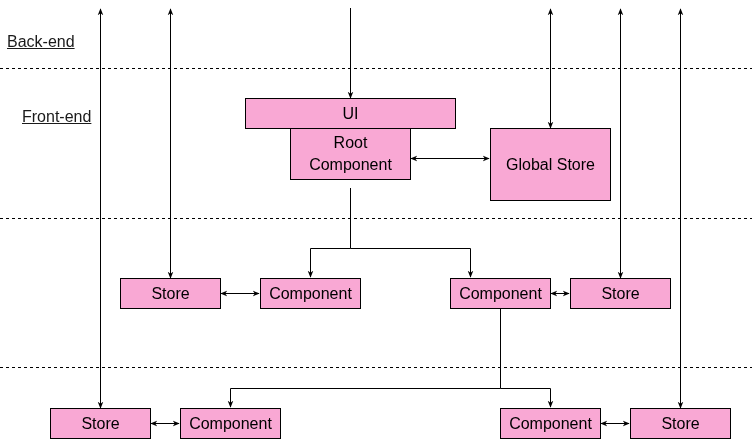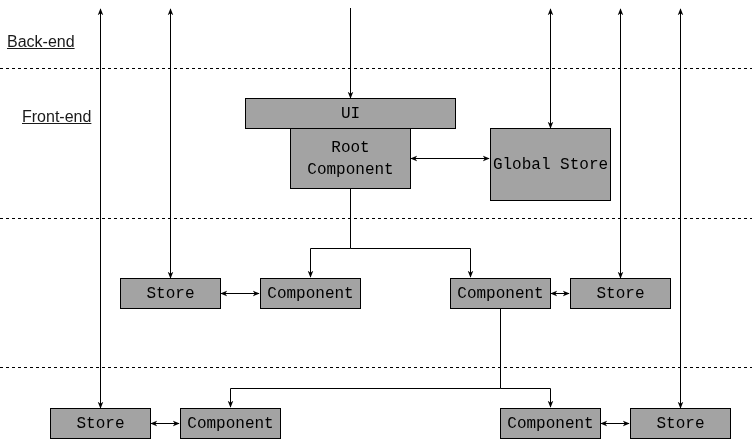--- a/index.html
+++ b/index.html
@@ -1,21 +1,21 @@
 <!DOCTYPE html>
 <html><head>
 <meta charset="utf-8">
 <style>
   html, body { margin: 0; padding: 0; background: #ffffff; }
   body { width: 752px; height: 439px; position: relative; overflow: hidden;
          font-family: "Liberation Sans", sans-serif; }
   svg { position: absolute; left: 0; top: 0; }
   .box { position: absolute; box-sizing: border-box; border: 1px solid #000;
-         background: #a3a3a3; display: flex; align-items: center; justify-content: center;
-         text-align: center; font-size: 16px; color: #000; line-height: 22px; font-family: Liberation Mono, monospace; }
+         background: #f9a8d4; display: flex; align-items: center; justify-content: center;
+         text-align: center; font-size: 16px; color: #000; line-height: 22px; }
   .lane-label { position: absolute; font-size: 16px; color: #1a1a1a; text-decoration: underline; }
 </style>
 </head>
 <body>
 
 <svg width="752" height="439" viewBox="0 0 752 439">
   <defs>
     <marker id="ah" viewBox="0 0 10 10" refX="9" refY="5" markerWidth="7" markerHeight="7" orient="auto-start-reverse">
       <path d="M0,1 L10,5 L0,9 L3,5 Z" fill="#000"></path>
     </marker>
@@ -47,21 +47,21 @@
   <line x1="680.5" y1="408" x2="680.5" y2="9" stroke="#000" marker-start="url(#ah)" marker-end="url(#ah)"></line>
 
   <line x1="151" y1="423.5" x2="179" y2="423.5" stroke="#000" marker-start="url(#ah)" marker-end="url(#ah)"></line>
   <line x1="601" y1="423.5" x2="629" y2="423.5" stroke="#000" marker-start="url(#ah)" marker-end="url(#ah)"></line>
 </svg>
 
 <div class="lane-label" style="left:7px; top:33px;">Back-end</div>
 <div class="lane-label" style="left:22px; top:83px;margin-top:25px;">Front-end</div>
 
 <div class="box" style="left:245px; top:98px; width:211px; height:31px;">UI</div>
-<div class="box" style="left:290px; top:128px; width:121px; height:61px; padding:16px 10px;">Root Component</div>
+<div class="box" style="left:290px; top:128px; width:121px; height:52px; padding:16px 10px;">Root Component</div>
 <div class="box" style="left:490px; top:128px; width:121px; height:73px;">Global Store</div>
 
 <div class="box" style="left:120px; top:278px; width:101px; height:31px;">Store</div>
 <div class="box" style="left:260px; top:278px; width:101px; height:31px;">Component</div>
 <div class="box" style="left:450px; top:278px; width:101px; height:31px;">Component</div>
 <div class="box" style="left:570px; top:278px; width:101px; height:31px;">Store</div>
 
 <div class="box" style="left:50px; top:408px; width:101px; height:31px;">Store</div>
 <div class="box" style="left:180px; top:408px; width:101px; height:31px;">Component</div>
 <div class="box" style="left:500px; top:408px; width:101px; height:31px;">Component</div>

